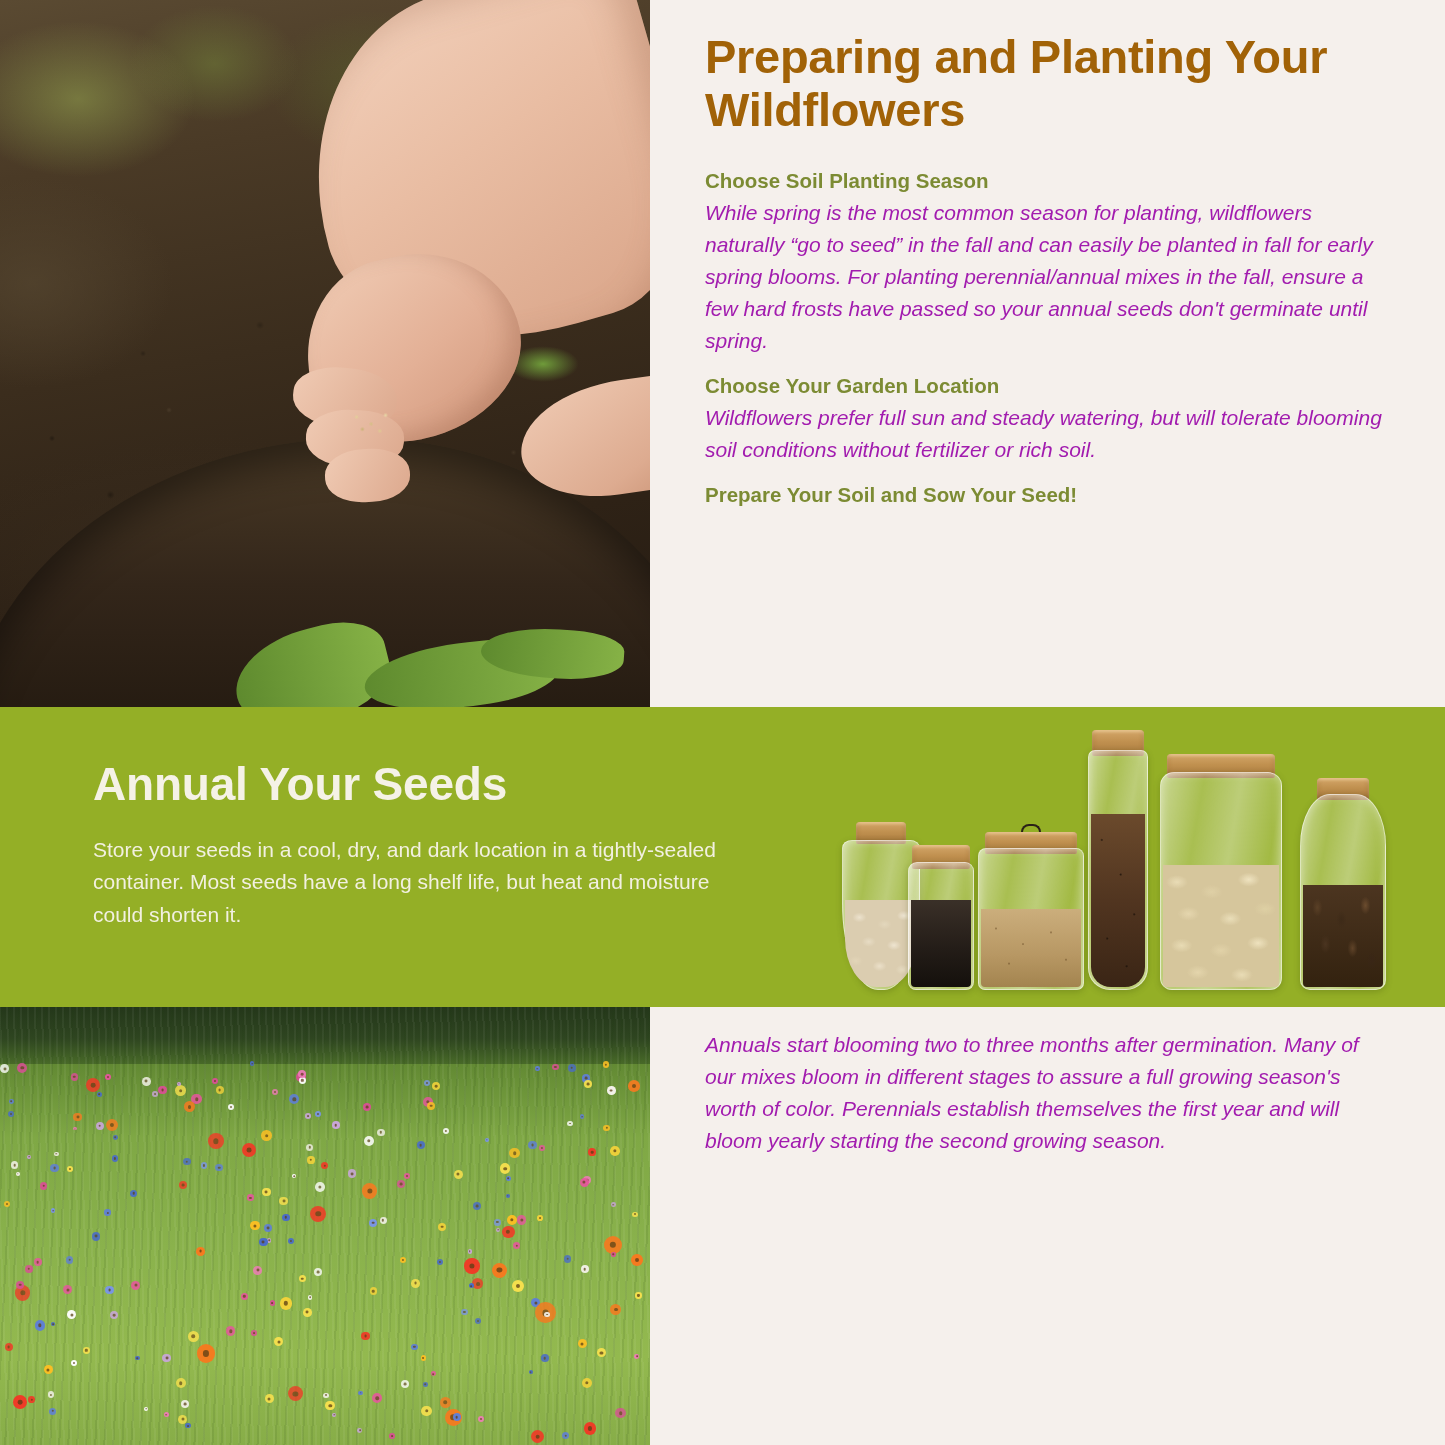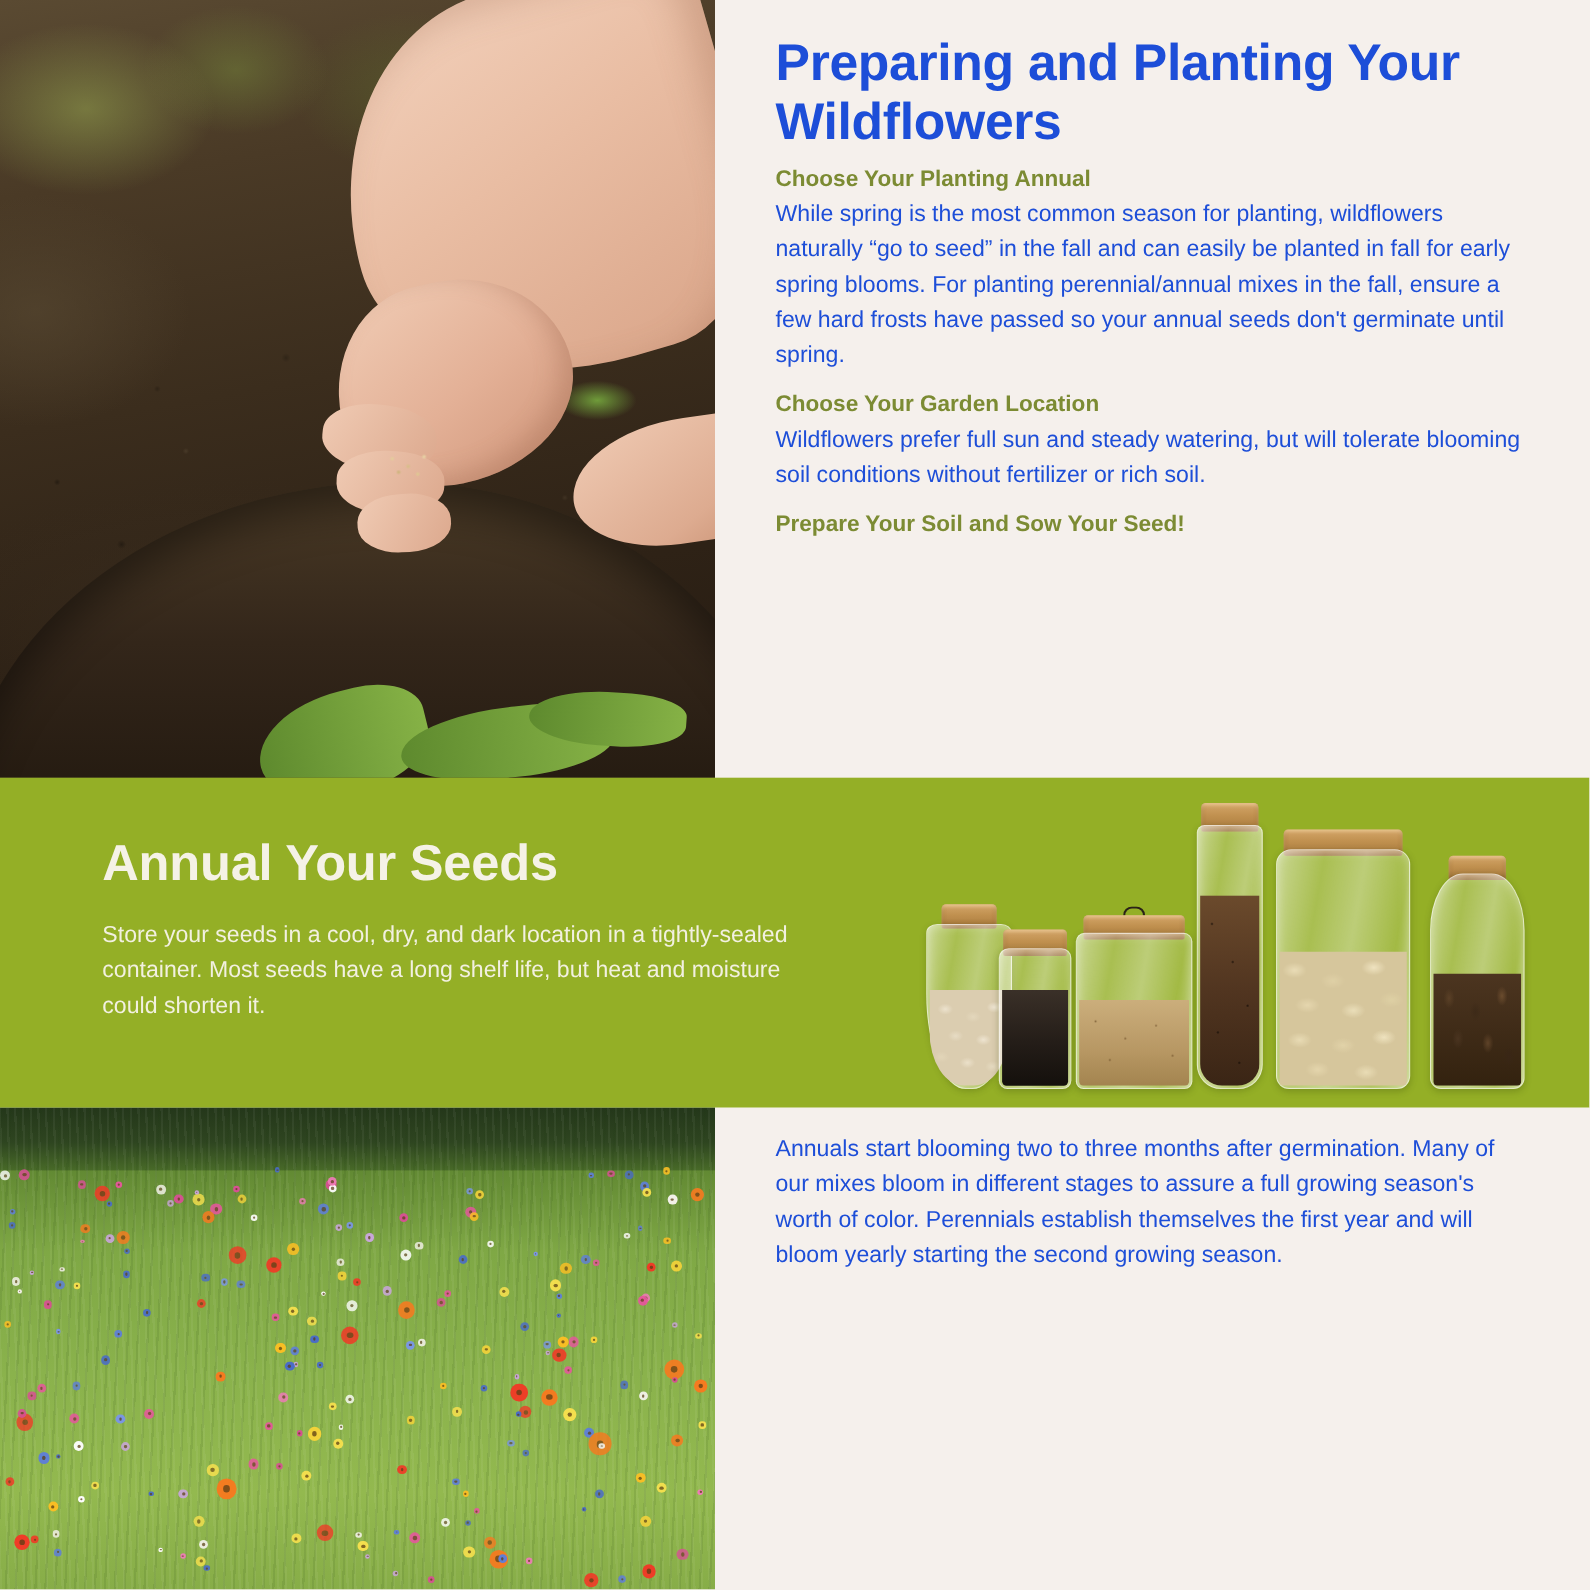--- a/index.html
+++ b/index.html
@@ -103,31 +103,32 @@
   .s1 { left:70%; top:40%; }
   .s2 { left:78%; top:49%; }
   .s3 { left:62%; top:30%; }
 
   .col-text1 {
     position:absolute; left:650px; top:0; width:795px; height:707px;
     background:#F5F0EC;
     padding:30px 55px 0 55px;
   }
   h1.sec-title {
-    font-size:47px; font-weight:700; color:#1d4ed8;
+    font-size:47px; font-weight:700; color:#a16207;
     line-height:1.13; letter-spacing:-.3px;
-    margin-bottom:14px;
+    margin-bottom:32px;
   }
   h3.sub {
     font-size:20.5px; font-weight:700; color:#7C8B33;
     line-height:1.25; margin-bottom:3px;
   }
   p.body {
-    font-size:21px; color:#1d4ed8; line-height:1.53;
+    font-size:21px; color:#a21caf; line-height:1.53;
     margin-bottom:16px;
+    font-style:italic;
   }
   p.body.last { margin-bottom:0; }
 
   
   .sec2 {
     position:absolute; left:0; top:707px; width:1445px; height:300px;
     background:#94AF26; overflow:hidden;
   }
   .green-text { position:absolute; left:93px; top:52px; width:640px; }
   h2.green-title {
@@ -295,21 +296,21 @@
       <div class="seeds-hand"></div>
       <div class="hand2"></div>
       <div class="blade b1"></div>
       <div class="blade b2"></div>
       <div class="blade b3"></div>
     </div>
 
     <div class="col-text1">
       <h1 class="sec-title">Preparing and Planting Your Wildflowers</h1>
 
-      <h3 class="sub">Choose Your Planting Annual</h3>
+      <h3 class="sub">Choose Soil Planting Season</h3>
       <p class="body">While spring is the most common season for planting, wildflowers naturally “go to seed” in the fall and can easily be planted in fall for early spring blooms. For planting perennial/annual mixes in the fall, ensure a few hard frosts have passed so your annual seeds don't germinate until spring.</p>
 
       <h3 class="sub">Choose Your Garden Location</h3>
       <p class="body">Wildflowers prefer full sun and steady watering, but will tolerate blooming soil conditions without fertilizer or rich soil.</p>
 
       <h3 class="sub">Prepare Your Soil and Sow Your Seed!</h3>
     </div>
   </div>
 
   <div class="sec2">

